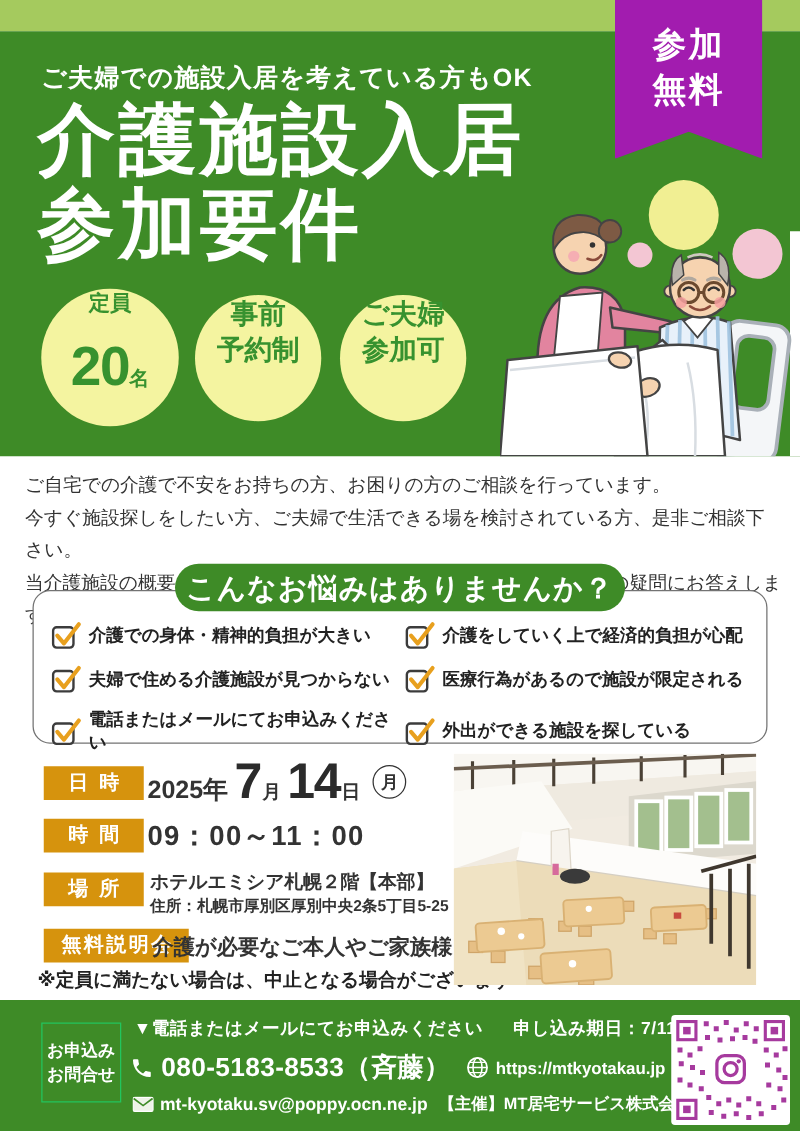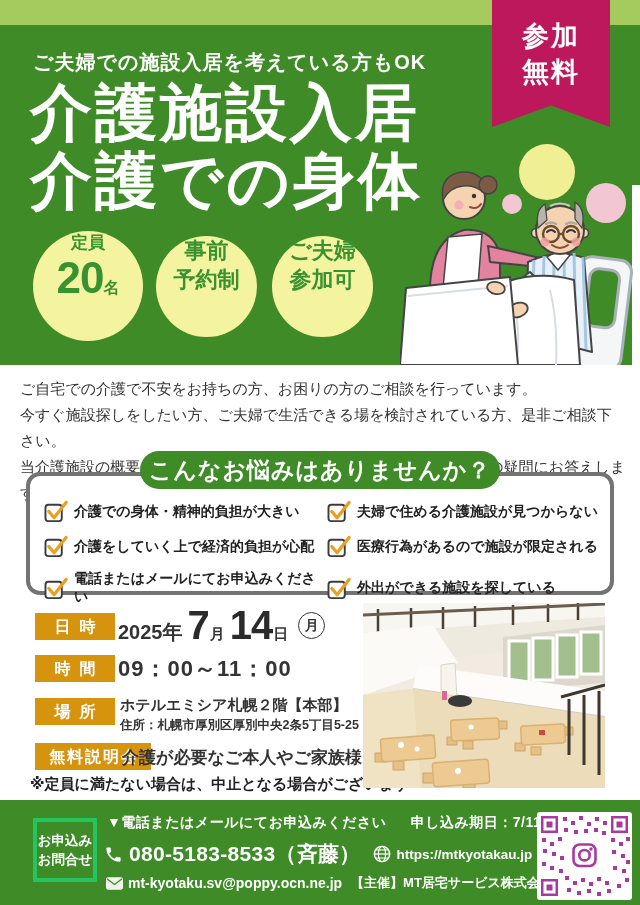--- a/index.html
+++ b/index.html
@@ -5,46 +5,46 @@
   * { box-sizing: border-box; margin: 0; padding: 0; }
   body { margin: 0; background: #777; font-family: "Liberation Sans", "DejaVu Sans", sans-serif; }
   .page { position: relative; width: 640px; height: 905px; background: #ffffff; overflow: hidden; margin: 0 auto; }
 
   
   .topbar { position: absolute; left: 0; top: 0; width: 640px; height: 25px; background: #a5ca5e; }
   .header { position: absolute; left: 0; top: 25px; width: 640px; height: 340px; background: #3e8b27; }
   .tagline { position: absolute; left: 33px; top: 24px; color: #fff; font-size: 20px; font-weight: bold; letter-spacing: 1px; }
   .title { position: absolute; left: 30px; top: 54px; color: #fff; font-weight: bold; font-size: 62px; line-height: 68px; letter-spacing: 3px; }
   .title span { display: block; }
-  .ribbon { position: absolute; left: 492px; top: 0; width: 118px; height: 127px; background: #be185d; z-index: 5;
+  .ribbon { position: absolute; left: 492px; top: 0; width: 118px; height: 127px; background: #a21caf; z-index: 5;
             clip-path: polygon(0 0, 100% 0, 100% 100%, 50% 83%, 0 100%);
             color: #fff; font-weight: bold; font-size: 27px; text-align: center; padding-top: 18px; line-height: 36px; letter-spacing: 2px; }
   .ribbon span { display: block; }
 
   .badge { position: absolute; border-radius: 50%; background: #f4f4a0; color: #37922f;
            display: flex; flex-direction: column; align-items: center; justify-content: flex-start;
            font-weight: bold; text-align: center; }
   .badge-1 { left: 33px; top: 206px; width: 110px; height: 110px; }
   .badge-2 { left: 156px; top: 211px; width: 101px; height: 101px; }
   .badge-3 { left: 272px; top: 211px; width: 101px; height: 101px; }
   .badge-top { font-size: 17px; }
-  .badge-num-row { line-height: 1; margin-top: 2px; }
+  .badge-num-row { line-height: 1; margin-top: 18px; }
   .badge-num { font-size: 44px; letter-spacing: -1px; }
   .badge-unit { font-size: 16px; }
   .badge-line { font-size: 22px; line-height: 29px; }
 
   .illustration { position: absolute; left: 400px; top: 115px; width: 240px; height: 225px; }
 
   
   .intro { position: absolute; left: 20px; top: 376px; width: 606px; color: #333; font-size: 15px; line-height: 26px; font-weight: 500; }
 
   
   .concerns-banner { position: absolute; left: 140px; top: 451px; width: 360px; height: 38px; background: #3e8b27;
                      border-radius: 19px; color: #fff; font-size: 23px; font-weight: bold; text-align: center; line-height: 38px; z-index: 3; letter-spacing: 1px; }
-  .concerns-box { position: absolute; left: 26px; top: 472px; width: 588px; height: 123px; border: 4px solid #737373; border-radius: 14px; background: #fff; }
+  .concerns-box { position: absolute; left: 26px; top: 472px; width: 588px; height: 123px; border: 1px solid #737373; border-radius: 14px; background: #fff; }
   .check-grid { position: absolute; left: 14px; top: 24px; width: 556px; display: grid; grid-template-columns: 283px 273px; row-gap: 12px; }
   .check-item { display: flex; align-items: center; gap: 5px; color: #222; font-size: 14px; font-weight: bold; }
   .check-item svg { flex: 0 0 auto; }
 
   
   .details { position: absolute; left: 0; top: 603px; width: 365px; height: 200px; color: #333; }
   .dlabel { position: absolute; background: #d6930d; color: #fff; font-weight: bold; font-size: 16px; height: 27px; line-height: 27px; text-align: center; }
   .lbl-2 { width: 80px; letter-spacing: 0.55em; padding-left: 0.55em; }
   .lbl-4 { width: 116px; letter-spacing: 0.12em; padding-left: 0.12em; }
   .lab-dt { left: 35px; top: 10px; }
@@ -59,21 +59,21 @@
   .time-value { position: absolute; left: 118px; top: 51px; font-size: 22px; font-weight: bold; letter-spacing: 1px; }
   .place-name { position: absolute; left: 120px; top: 93px; font-size: 15px; font-weight: bold; }
   .place-address { position: absolute; left: 120px; top: 114px; font-size: 12.5px; font-weight: 600; }
   .req-value { position: absolute; left: 122px; top: 143px; font-size: 17px; font-weight: bold; }
   .note { position: absolute; left: 30px; top: 172px; font-size: 15px; font-weight: bold; color: #222; width: 600px; }
 
   .photo { position: absolute; left: 363px; top: 603px; width: 242px; height: 185px; }
 
   
   .footer { position: absolute; left: 0; top: 800px; width: 640px; height: 105px; background: #3e8b27; color: #fff; }
-  .contact-box { position: absolute; left: 33px; top: 18px; width: 64px; height: 64px; border: 4px solid #22c55e;
+  .contact-box { position: absolute; left: 33px; top: 18px; width: 64px; height: 64px; border: 1px solid #22c55e;
                  display: flex; flex-direction: column; align-items: center; justify-content: center; font-size: 13.5px; line-height: 19px; font-weight: 600; }
   .f1 { position: absolute; left: 107px; top: 14px; font-size: 14px; font-weight: bold; display: flex; gap: 24px; letter-spacing: .5px; }
   .f2 { position: absolute; left: 104px; top: 40px; display: flex; align-items: center; }
   .phone-number { font-size: 21px; font-weight: bold; margin-left: 6px; letter-spacing: .3px; }
   .website { font-size: 13.5px; font-weight: 600; margin-left: 6px; }
   .f2 .globe { margin-left: 12px; }
   .f3 { position: absolute; left: 106px; top: 74px; display: flex; align-items: center; }
   .email { font-size: 14px; font-weight: bold; margin-left: 5px; }
   .organizer { font-size: 13px; font-weight: 600; margin-left: 9px; }
   .qr-wrap { position: absolute; left: 537px; top: 12px; width: 95px; height: 88px; background: #fff; border-radius: 3px; }
@@ -82,21 +82,21 @@
 <body>
 
 <div class="page">
 
   <div class="topbar"></div>
 
   <header class="header">
     <div class="tagline">ご夫婦での施設入居を考えている方もOK</div>
     <h1 class="title">
       <span>介護施設入居</span>
-      <span>介護での身体</span>
+      <span>参加要件</span>
     </h1>
 
     <div class="badge badge-1">
       <span class="badge-top">定員</span>
       <span class="badge-num-row"><span class="badge-num">20</span><span class="badge-unit">名</span></span>
     </div>
     <div class="badge badge-2">
       <span class="badge-line">事前</span>
       <span class="badge-line">予約制</span>
     </div>
@@ -184,28 +184,28 @@
             <rect x="1.5" y="5" width="17" height="17" rx="3" fill="#fff" stroke="#3c3c3c" stroke-width="2"></rect>
             <path d="M5 12 L10.5 18.5 L23 2.5" fill="none" stroke="#e8a01e" stroke-width="3.4" stroke-linecap="round" stroke-linejoin="round"></path>
           </svg>
         <span>介護での身体・精神的負担が大きい</span>
       </div>
       <div class="check-item">
         <svg width="25" height="23" viewBox="0 0 26 24">
             <rect x="1.5" y="5" width="17" height="17" rx="3" fill="#fff" stroke="#3c3c3c" stroke-width="2"></rect>
             <path d="M5 12 L10.5 18.5 L23 2.5" fill="none" stroke="#e8a01e" stroke-width="3.4" stroke-linecap="round" stroke-linejoin="round"></path>
           </svg>
+        <span>介護をしていく上で経済的負担が心配</span>
+      </div>
+      <div class="check-item">
+        <svg width="25" height="23" viewBox="0 0 26 24">
+            <rect x="1.5" y="5" width="17" height="17" rx="3" fill="#fff" stroke="#3c3c3c" stroke-width="2"></rect>
+            <path d="M5 12 L10.5 18.5 L23 2.5" fill="none" stroke="#e8a01e" stroke-width="3.4" stroke-linecap="round" stroke-linejoin="round"></path>
+          </svg>
         <span>夫婦で住める介護施設が見つからない</span>
-      </div>
-      <div class="check-item">
-        <svg width="25" height="23" viewBox="0 0 26 24">
-            <rect x="1.5" y="5" width="17" height="17" rx="3" fill="#fff" stroke="#3c3c3c" stroke-width="2"></rect>
-            <path d="M5 12 L10.5 18.5 L23 2.5" fill="none" stroke="#e8a01e" stroke-width="3.4" stroke-linecap="round" stroke-linejoin="round"></path>
-          </svg>
-        <span>介護をしていく上で経済的負担が心配</span>
       </div>
       <div class="check-item">
         <svg width="25" height="23" viewBox="0 0 26 24">
             <rect x="1.5" y="5" width="17" height="17" rx="3" fill="#fff" stroke="#3c3c3c" stroke-width="2"></rect>
             <path d="M5 12 L10.5 18.5 L23 2.5" fill="none" stroke="#e8a01e" stroke-width="3.4" stroke-linecap="round" stroke-linejoin="round"></path>
           </svg>
         <span>医療行為があるので施設が限定される</span>
       </div>
       <div class="check-item">
         <svg width="25" height="23" viewBox="0 0 26 24">

